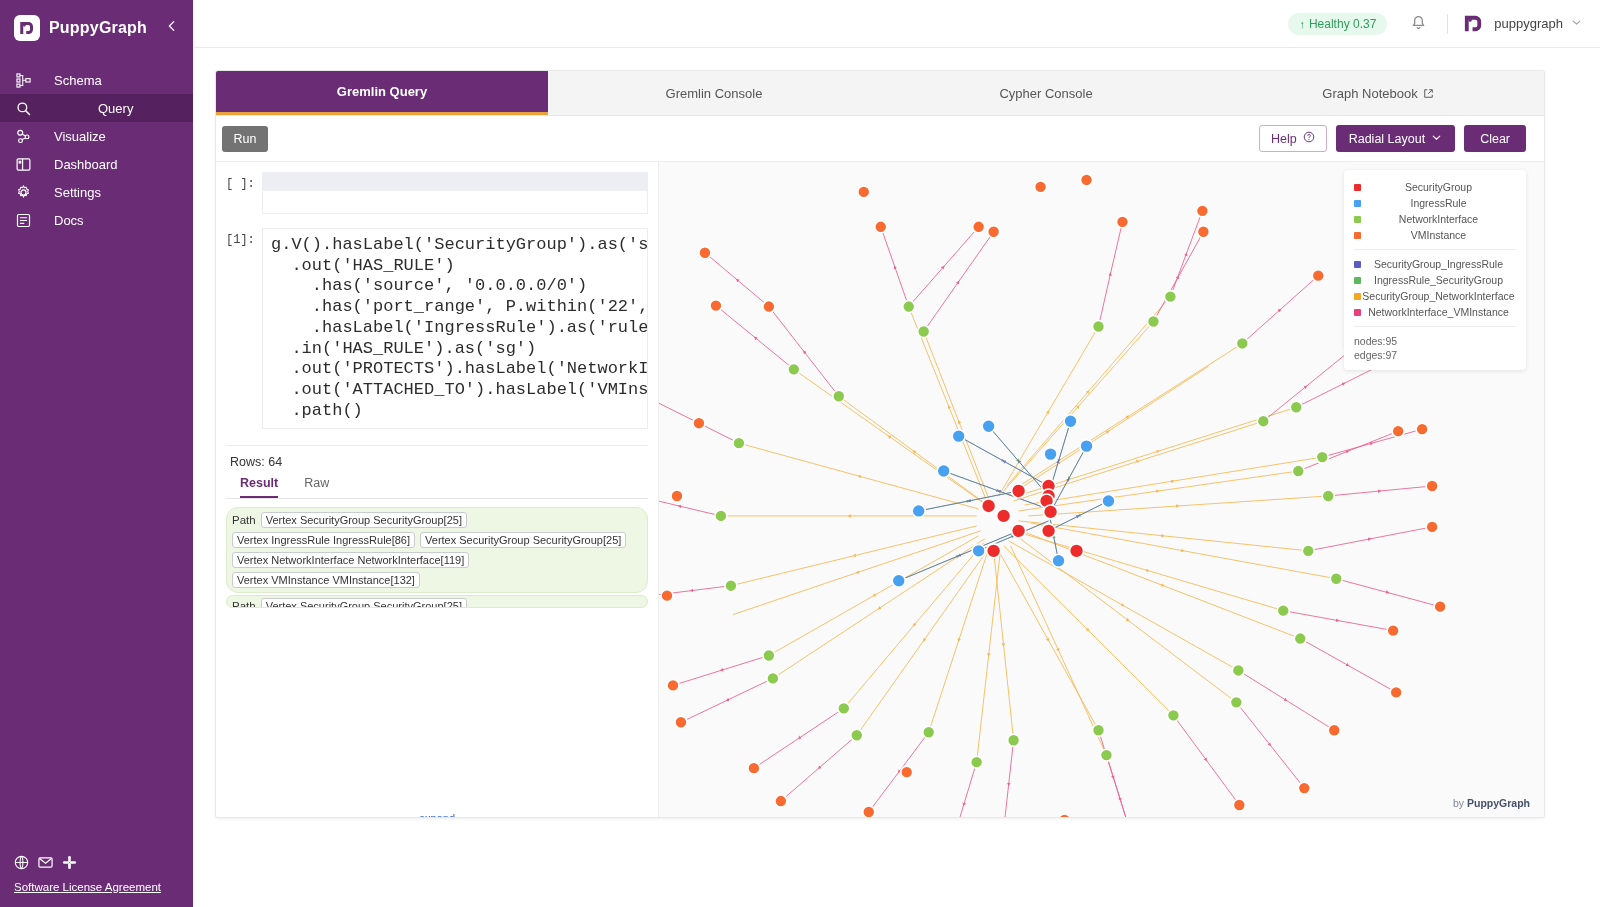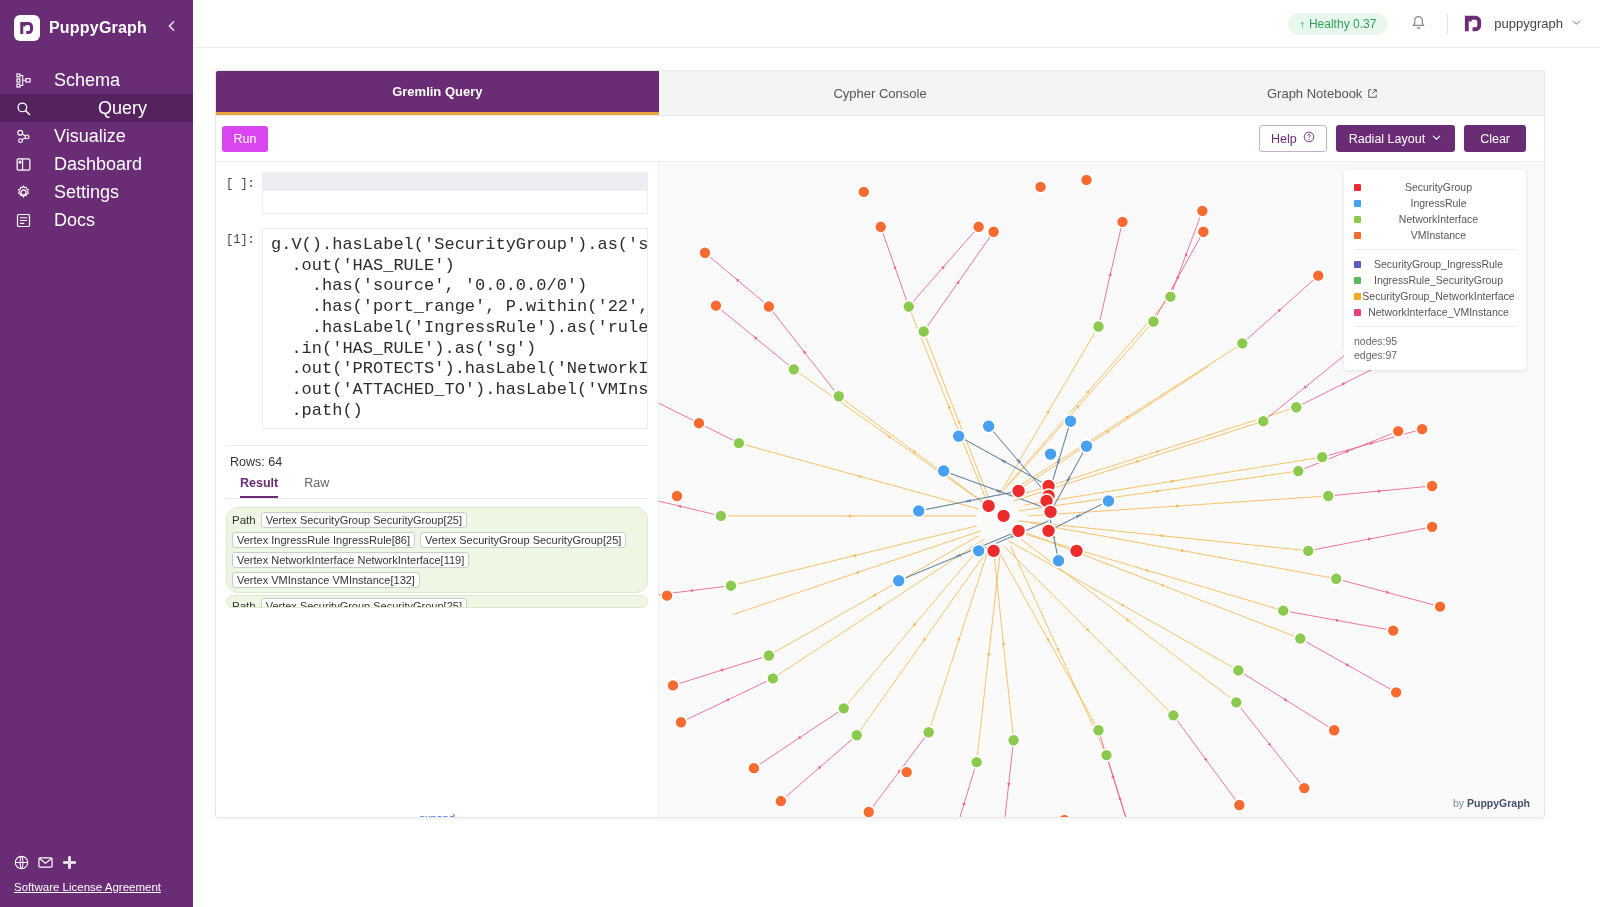--- a/index.html
+++ b/index.html
@@ -20,21 +20,21 @@
   }
   .sb-brand { display: flex; align-items: center; height: 56px; padding: 0 14px; }
   .sb-logo { width: 26px; height: 26px; background: #fff; border-radius: 6px;
     display: flex; align-items: center; justify-content: center; flex: 0 0 26px; }
   .sb-logo svg { width: 18px; height: 18px; }
   .sb-title { font-size: 16px; font-weight: bold; margin-left: 9px; letter-spacing: .2px; }
   .sb-collapse { position: absolute; right: 12px; top: 17px; width: 18px; height: 18px;
     display: flex; align-items: center; justify-content: center; cursor: pointer; opacity: .95; }
   .sb-nav { margin-top: 10px; }
   .sb-item { display: flex; align-items: center; height: 28px; padding: 0 0 0 14px;
-    cursor: pointer; font-size: 18px; }
+    cursor: pointer; font-size: 13px; }
   .sb-item.active { background: #55215e; gap: 44px; }
   .sb-ic { width: 18px; height: 18px; flex: 0 0 18px; display: flex; align-items: center; justify-content: center; }
   .sb-ic svg { width: 15px; height: 15px; }
   .sb-label { margin-left: 22px; }
   .sb-foot { position: absolute; left: 14px; bottom: 14px; }
   .sb-foot-icons { display: flex; gap: 9px; margin-bottom: 11px; }
   .sb-foot-icons span { width: 15px; height: 15px; display: flex; cursor: pointer; }
   .sb-foot-link { font-size: 11.5px; text-decoration: underline; color: #fff; cursor: pointer; }
 
   
@@ -64,21 +64,21 @@
   .tab { flex: 1 1 0; display: flex; align-items: center; justify-content: center;
     font-size: 13px; color: #555; cursor: pointer; position: relative; }
   .tab.active { background: #6b2c76; color: #fff; font-weight: bold;
     border-bottom: 3px solid #e8a33d; }
   .tab-ext { margin-left: 5px; display: inline-flex; }
 
   .toolbar { height: 46px; flex: 0 0 46px; display: flex; align-items: center;
     padding: 0 18px 0 6px; background: #fff; border-bottom: 1px solid #ededed; }
   .btn { font-size: 12.5px; border-radius: 3px; cursor: pointer; display: flex;
     align-items: center; justify-content: center; gap: 6px; }
-  .btn-run { background: #d946ef; color: #fff; width: 46px; height: 26px; border: none; }
+  .btn-run { background: #737373; color: #fff; width: 46px; height: 26px; border: none; }
   .tb-right { margin-left: auto; display: flex; gap: 9px; align-items: center; }
   .btn-help { background: #fff; color: #6b2c76; border: 1px solid #c9aed0;
     height: 27px; padding: 9px 11px; }
   .btn-layout { background: #6b2c76; color: #fff; border: none; height: 27px; padding: 0 13px; }
   .btn-clear { background: #6b2c76; color: #fff; border: none; height: 27px; padding: 0 16px; }
 
   .body-split { flex: 1 1 auto; display: flex; min-height: 0; }
 
   
   .console { width: 443px; flex: 0 0 443px; border-right: 1px solid #ededed;
@@ -269,20 +269,23 @@
         </span>
       </div>
     </header>
 
     <div class="workspace">
       <div class="card">
 
         <div class="tabs">
           <div class="tab active">
             <span>Gremlin Query</span>
+          </div>
+          <div class="tab">
+            <span>Gremlin Console</span>
           </div>
           <div class="tab">
             <span>Cypher Console</span>
           </div>
           <div class="tab">
             <span>Graph Notebook</span>
             <span class="tab-ext">
               <svg viewBox="0 0 14 14" width="11" height="11">
                   <path d="M5.4 2.2H2.2v9.6h9.6V8.6" fill="none" stroke="#555" stroke-width="1.2"></path>
                   <path d="M8 2.2h3.8V6M11.6 2.4L6.6 7.4" fill="none" stroke="#555" stroke-width="1.2"></path>

